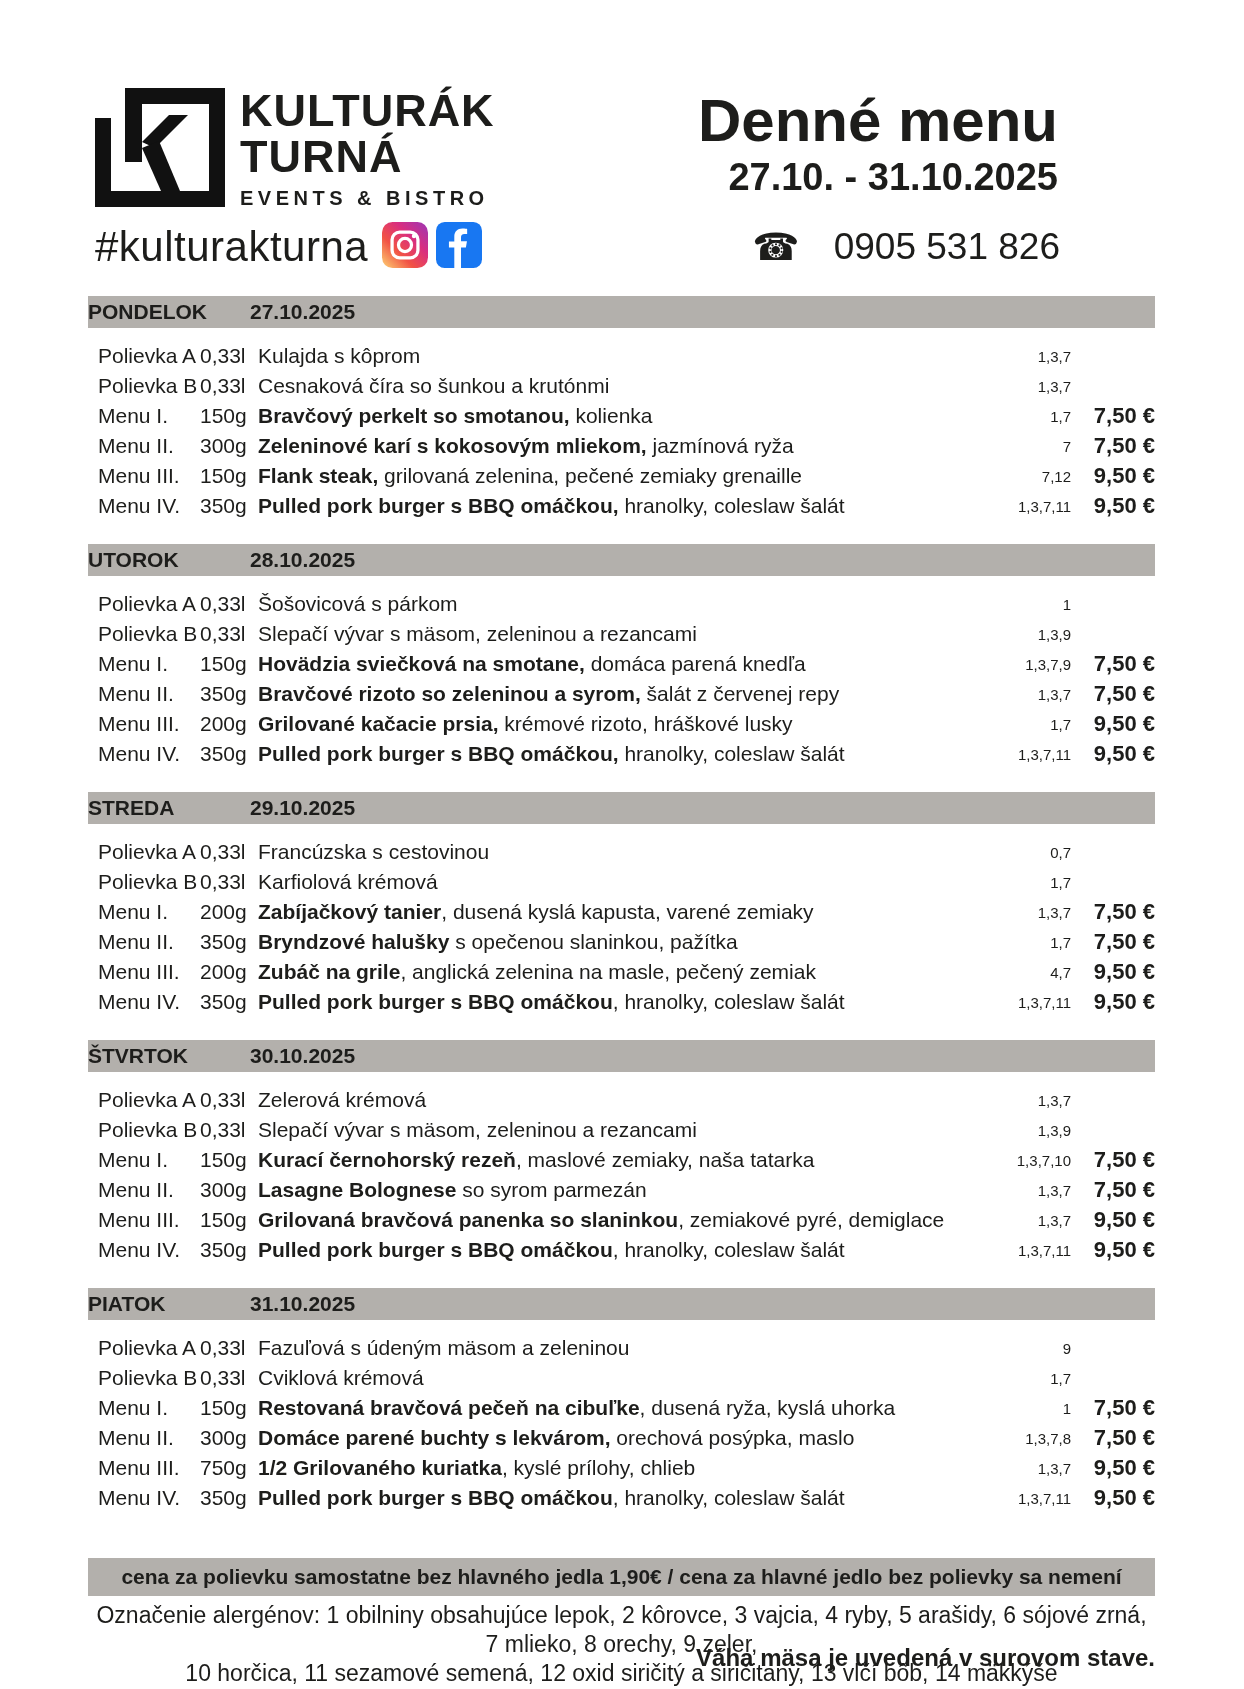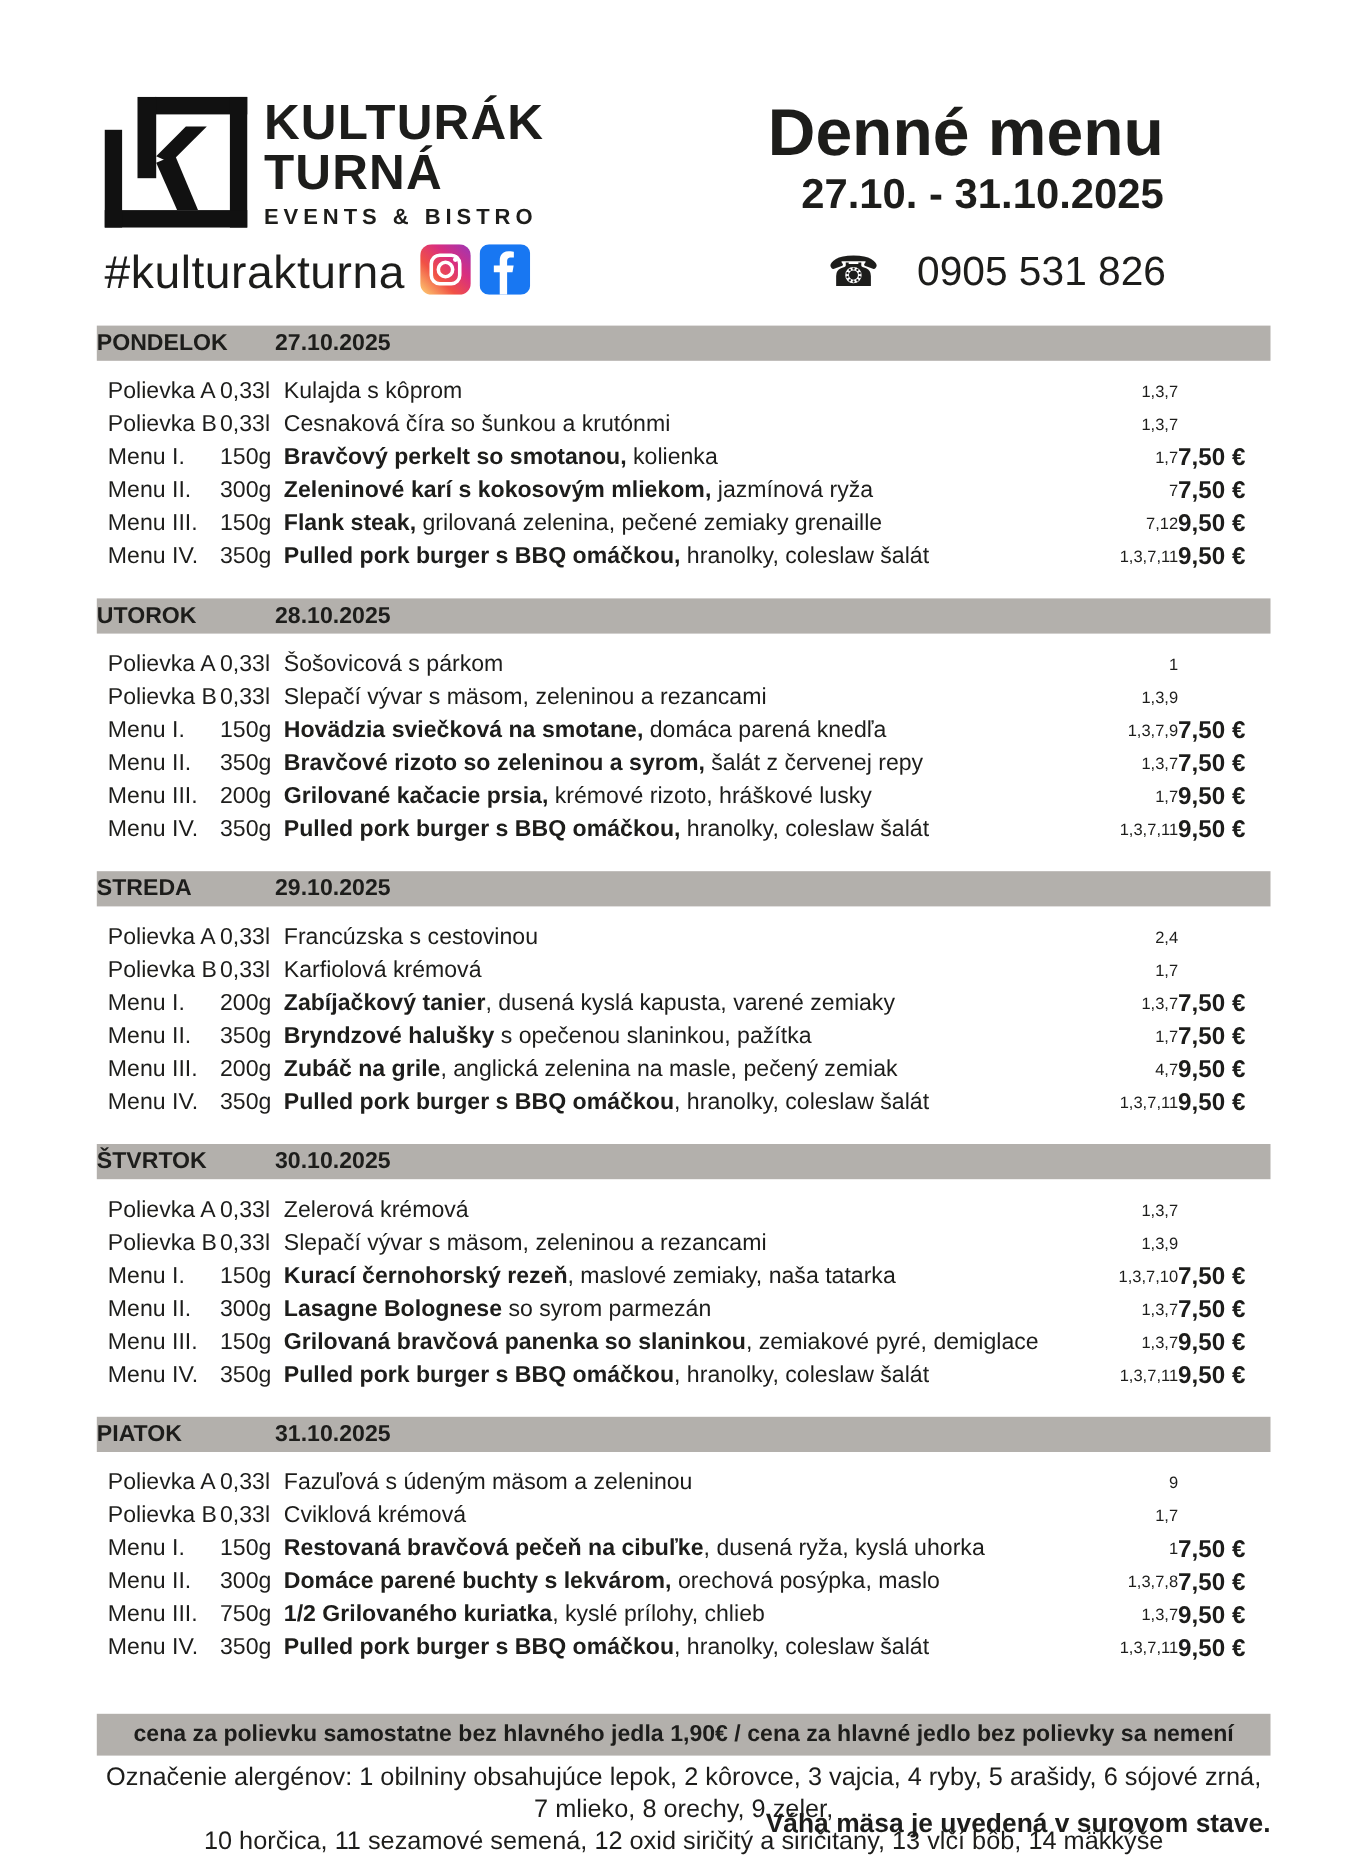--- a/index.html
+++ b/index.html
@@ -30,21 +30,21 @@
     font-weight:bold;font-size:21px;margin-bottom:13px;
   }
   .day-name{width:162px;}
   .day-date{}
   .row{display:flex;align-items:center;height:30px;font-size:21px;padding-left:10px;}
   .row-label{width:102px;flex:none;}
   .row-qty{width:58px;flex:none;}
   .row-desc{flex:1;white-space:nowrap;overflow:hidden;}
   .row-desc b{font-weight:bold;}
   .row-allergens{width:112px;flex:none;text-align:right;font-size:15px;}
-  .row-price{width:84px;flex:none;text-align:left;font-weight:bold;font-size:22px;white-space:nowrap;}
+  .row-price{width:84px;flex:none;text-align:right;font-weight:bold;font-size:22px;white-space:nowrap;}
   
   .footer-bar{
     position:absolute;top:1558px;left:88px;width:1067px;height:38px;background:#b3b0ac;
     display:flex;align-items:center;justify-content:center;font-weight:bold;font-size:21px;
   }
   .allergen-note{position:absolute;top:1601px;left:88px;width:1067px;text-align:center;
     font-size:23px;line-height:29px;font-weight:400;}
   .weight-note{position:absolute;top:1644px;left:88px;width:1067px;text-align:right;
     font-size:24px;font-weight:bold;}
 </style>
@@ -228,21 +228,21 @@
   <div class="day">
     <div class="day-header">
       <span class="day-name">STREDA</span>
       <span class="day-date">29.10.2025</span>
     </div>
     <div>
   <div class="row">
     <span class="row-label">Polievka A</span>
     <span class="row-qty">0,33l</span>
     <span class="row-desc"><b></b><span>Francúzska s cestovinou</span></span>
-    <span class="row-allergens">2,4</span>
+    <span class="row-allergens">0,7</span>
     <span class="row-price"></span>
   </div>
 
   <div class="row">
     <span class="row-label">Polievka B</span>
     <span class="row-qty">0,33l</span>
     <span class="row-desc"><b></b><span>Karfiolová krémová</span></span>
     <span class="row-allergens">1,7</span>
     <span class="row-price"></span>
   </div>

